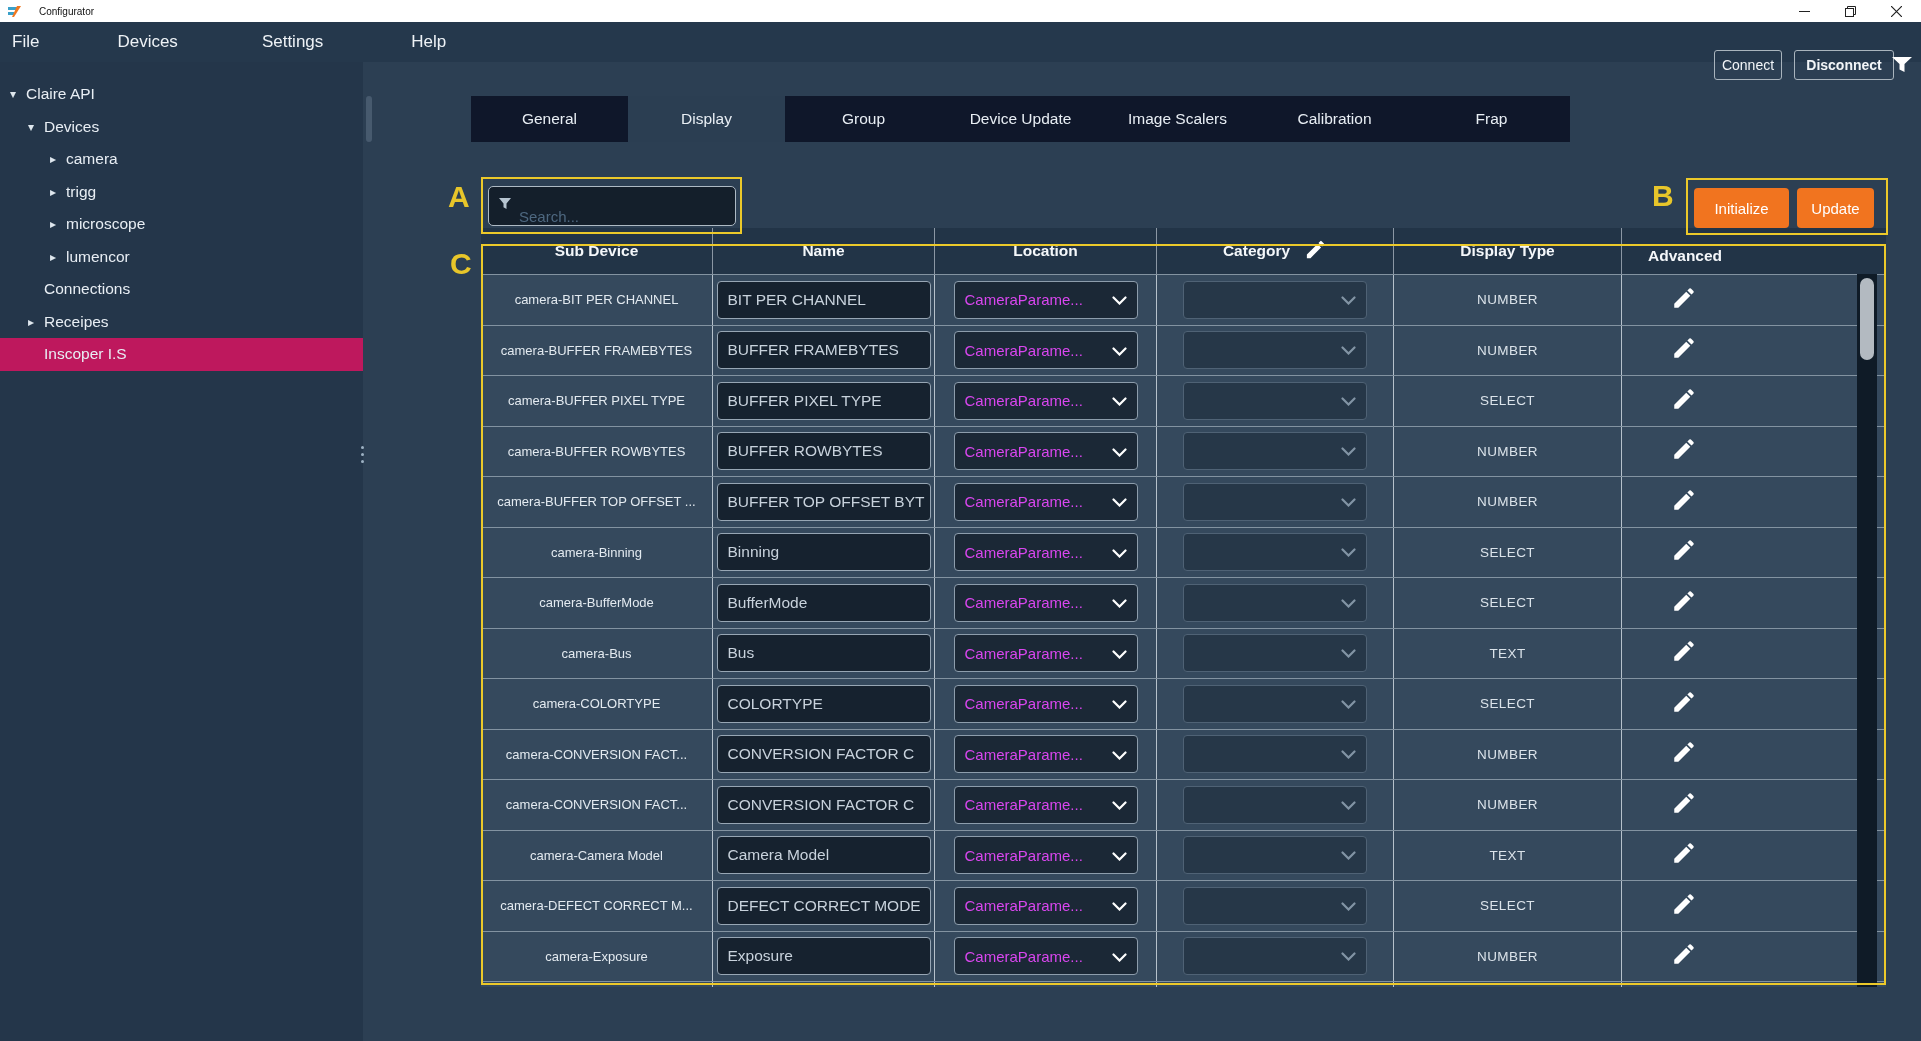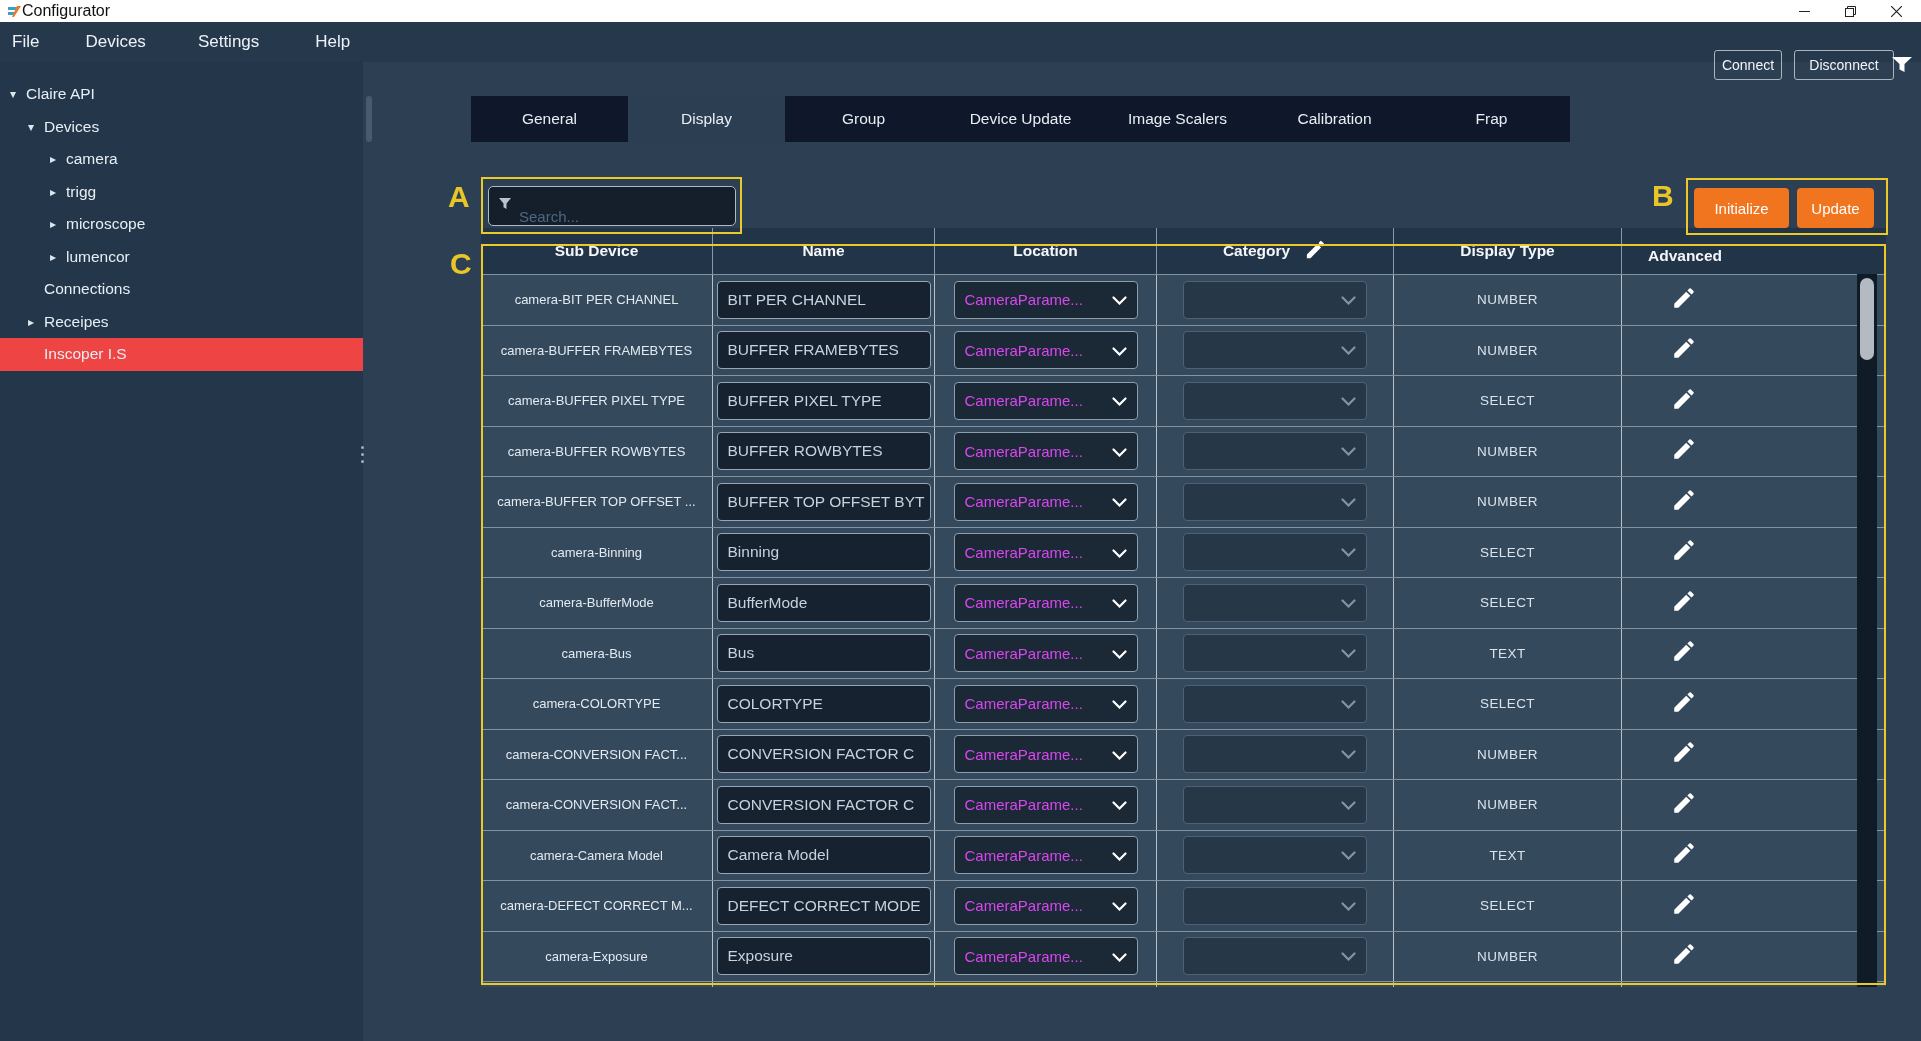--- a/index.html
+++ b/index.html
@@ -3,40 +3,40 @@
 <meta charset="utf-8">
 <style>
   html,body{margin:0;padding:0;background:#1b2733;}
   #app{position:relative;width:1921px;height:1041px;overflow:hidden;
        background:#2c3f53;font-family:"Liberation Sans",sans-serif;
        -webkit-font-smoothing:antialiased;}
   
   #titlebar{position:absolute;left:0;top:0;width:1921px;height:22px;background:#ffffff;
             display:flex;align-items:center;}
   #titlebar .app-icon{margin-left:8px;display:flex;}
-  #titlebar .title{margin-left:0;font-size:16px;color:#111;}
+  #titlebar .title{margin-left:17px;font-size:10px;color:#111;}
   .win-controls{position:absolute;right:2px;top:0;height:22px;display:flex;}
   .win-btn{width:46px;height:22px;display:flex;align-items:center;justify-content:center;cursor:default;}
   
   #menubar{position:absolute;left:0;top:22px;width:1921px;height:40px;background:#25384c;
-           display:flex;align-items:center;color:#eef2f6;font-size:17px;}
+           display:flex;align-items:center;color:#eef2f6;font-size:17px;gap:32px;}
   .menu-item{line-height:40px;cursor:default;}
   .menu-item.m0{margin-left:12px;} .menu-item.m1{margin-left:46px;}
   .menu-item.m2{margin-left:52px;} .menu-item.m3{margin-left:56px;}
   .mb-btn{position:absolute;top:28px;height:30px;border:1px solid #a9b4bd;border-radius:3px;
           background:transparent;color:#f2f5f8;font-size:14px;display:flex;align-items:center;
           justify-content:center;box-sizing:border-box;font-family:inherit;margin-left:22px;}
   #connect-btn{left:1692px;width:68px;}
-  #disconnect-btn{left:1772px;width:100px;}
+  #disconnect-btn{left:1772px;width:100px;font-weight:bold;}
   #menubar-filter{position:absolute;left:1892px;top:35px;}
   
   #sidebar{position:absolute;left:0;top:62px;width:363px;height:979px;background:#24364a;
            padding-top:16px;box-sizing:border-box;color:#e8eef4;font-size:15.5px;}
   .tree-row{height:32.5px;display:flex;align-items:center;box-sizing:border-box;cursor:default;}
-  .tree-row.selected{background:#ef4444;}
+  .tree-row.selected{background:#be185d;}
   .tree-arrow{width:16px;display:inline-block;font-size:12px;color:#dfe7ee;}
   
   #gutter-thumb{position:absolute;left:366px;top:96px;width:6px;height:46px;background:#475a6e;border-radius:3px;}
   #splitter-grip{position:absolute;left:361px;top:446px;display:flex;flex-direction:column;gap:4px;}
   #splitter-grip i{width:3px;height:3px;border-radius:50%;background:#9cb0c2;display:block;}
   
   #tabstrip{position:absolute;left:471px;top:96px;width:1099px;height:46px;background:#0f172a;display:flex;}
   .tab{width:157px;height:46px;line-height:46px;text-align:center;color:#e8eef4;font-size:15.5px;cursor:default;}
   .tab.selected{background:#2b3e52;}
   

